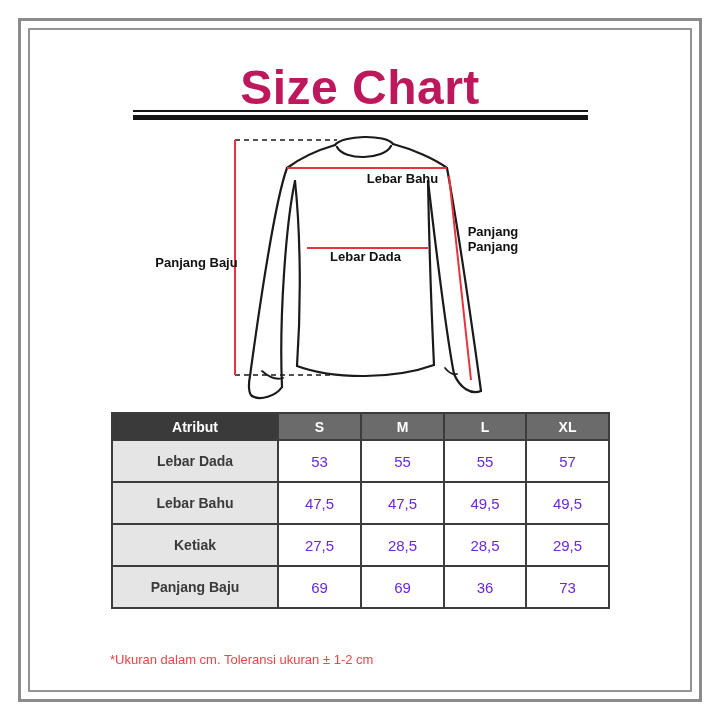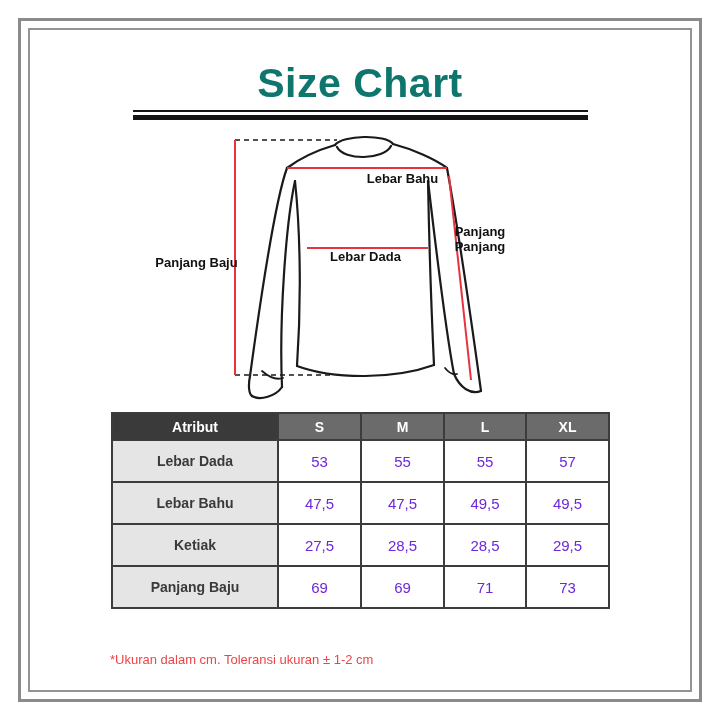--- a/index.html
+++ b/index.html
@@ -15,39 +15,39 @@
     position:absolute; inset:18px;
     border:3px solid #8b8b8b;
   }
   .frame-inner {
     position:absolute; inset:28px;
     border:2px solid #949494;
   }
   .title {
     position:absolute; top:60px; left:0; width:720px;
     text-align:center;
-    font-size:41px; font-weight:700; letter-spacing:0.5px;
-    color:#0f766e;
+    font-size:48px; font-weight:700; letter-spacing:0.5px;
+    color:#be185d;
   }
   .divider { position:absolute; left:133px; top:110px; width:455px; }
   .divider .thin  { height:2px; background:#141414; }
   .divider .gap   { height:3px; }
   .divider .thick { height:5px; background:#141414; }
 
   .diagram-svg { position:absolute; left:140px; top:128px; }
 
   .diag-label {
     position:absolute;
     font-size:13px; font-weight:700; color:#111111;
     text-align:center; line-height:15px;
     white-space:nowrap;
   }
   .lbl-shoulder { left:350px; top:171px; width:105px; }
   .lbl-chest    { left:313px; top:249px; width:105px; }
-  .lbl-sleeve   { left:439px; top:224px; width:82px; white-space:normal; }
+  .lbl-sleeve   { left:452px; top:224px; width:82px; white-space:normal; }
   .lbl-length   { left:144px; top:255px; width:105px; }
 
   table.size-table {
     position:absolute; left:111px; top:412px;
     width:497px;
     border-collapse:collapse;
     table-layout:fixed;
   }
   .size-table th, .size-table td {
     border:2px solid #3c3c3c;
@@ -165,19 +165,19 @@
       <td class="attr-cell">Ketiak</td>
       <td class="value-cell">27,5</td>
       <td class="value-cell">28,5</td>
       <td class="value-cell">28,5</td>
       <td class="value-cell">29,5</td>
     </tr>
     <tr>
       <td class="attr-cell">Panjang Baju</td>
       <td class="value-cell">69</td>
       <td class="value-cell">69</td>
-      <td class="value-cell">71</td>
+      <td class="value-cell">36</td>
       <td class="value-cell">73</td>
     </tr>
   </tbody>
 </table>
 
 <div class="footnote">*Ukuran dalam cm. Toleransi ukuran ± 1-2 cm</div>
 
 </body></html>

